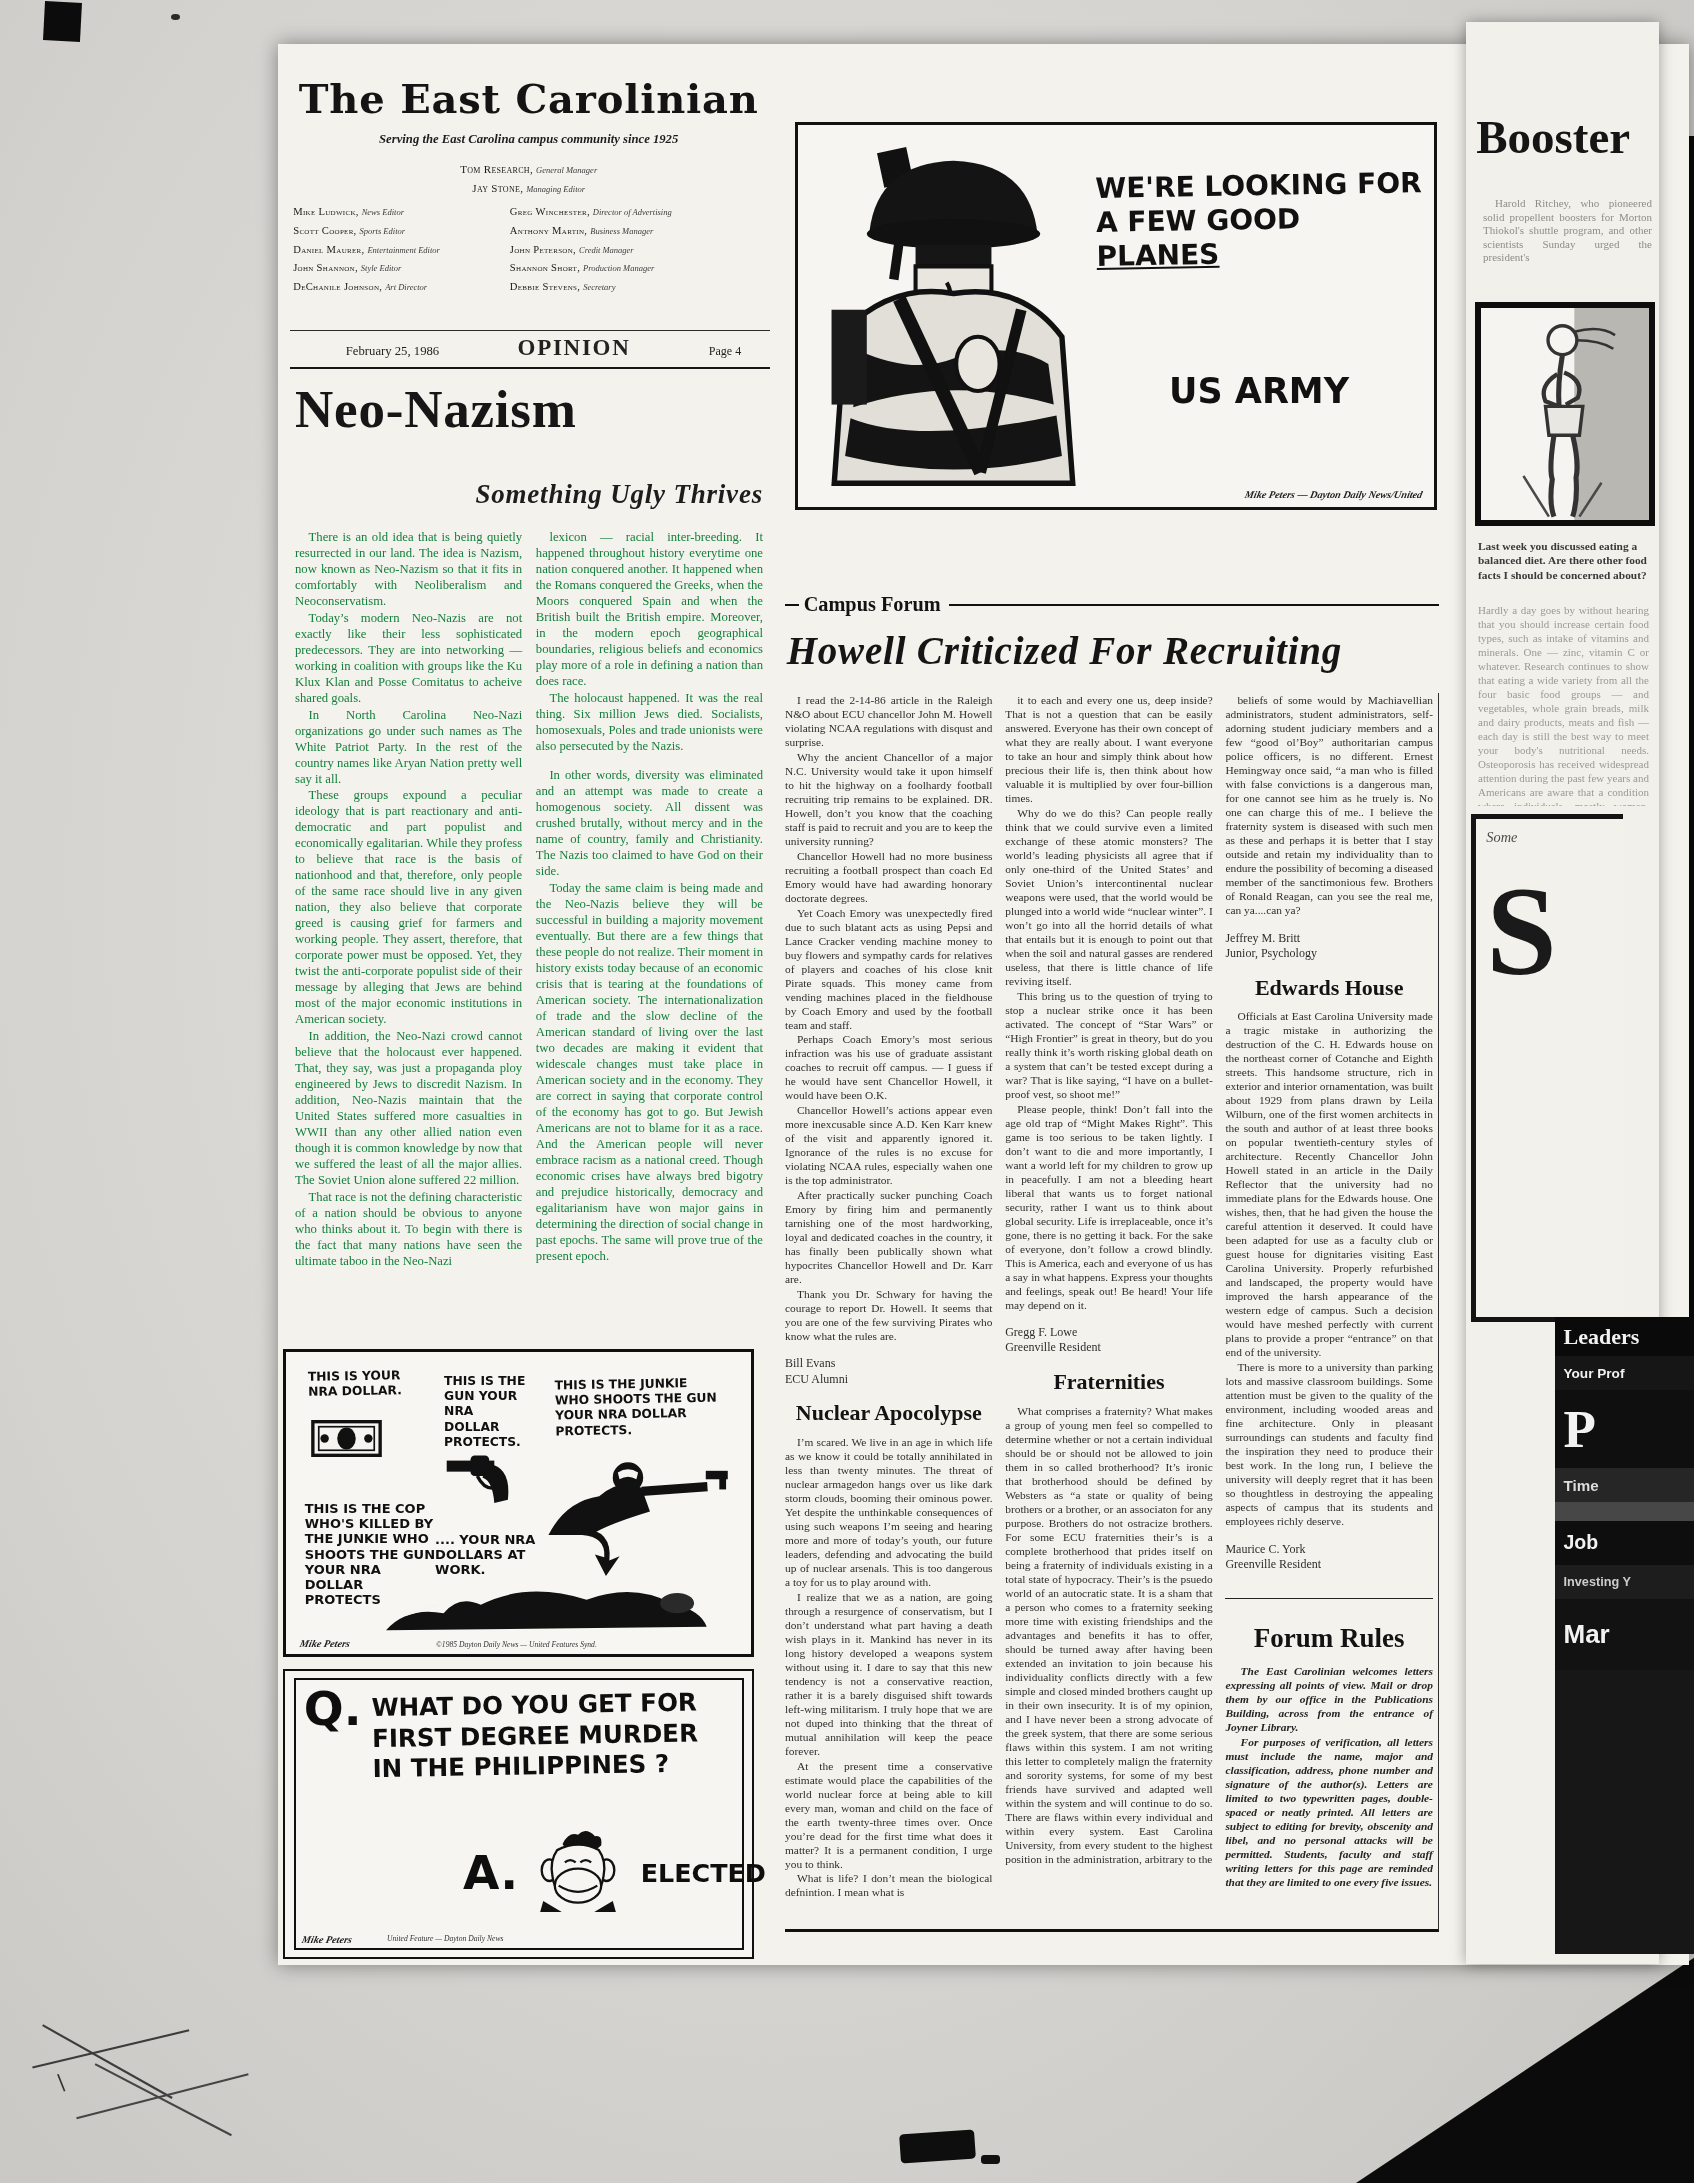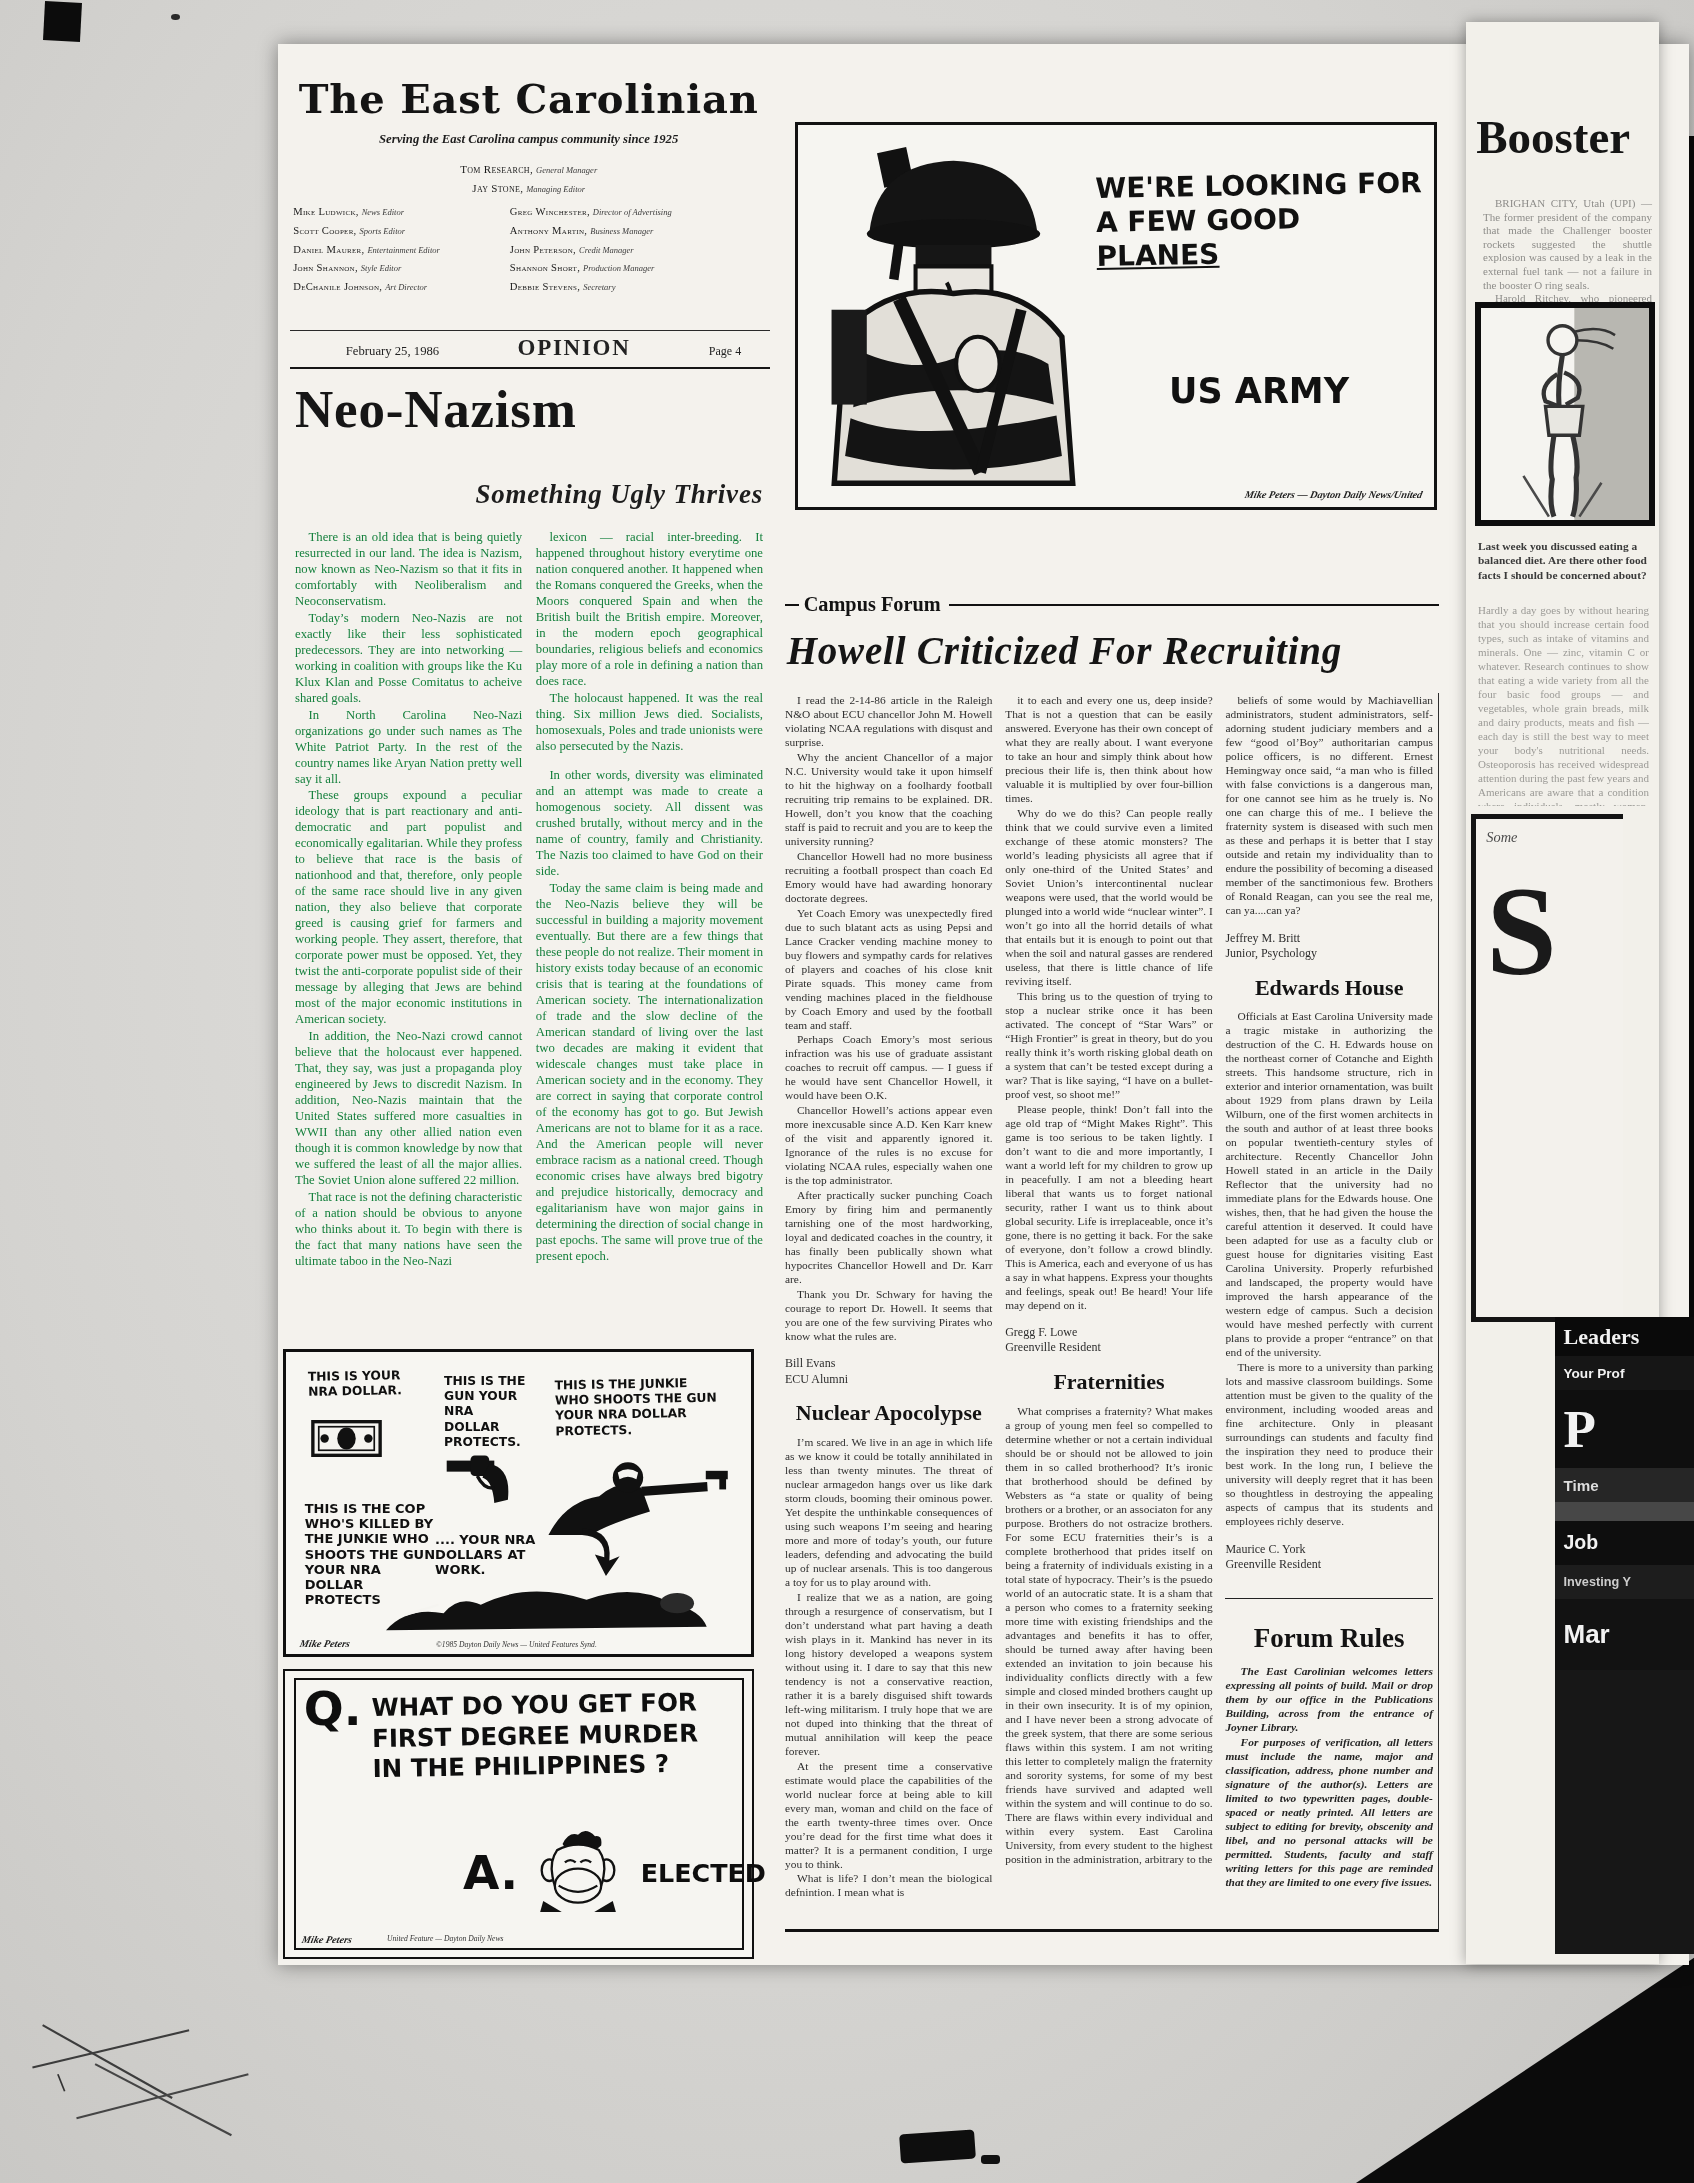--- a/index.html
+++ b/index.html
@@ -274,21 +274,21 @@
               <p>Officials at East Carolina University made a tragic mistake in authorizing the destruction of the C. H. Edwards house on the northeast corner of Cotanche and Eighth streets. This handsome structure, rich in exterior and interior ornamentation, was built about 1929 from plans drawn by Leila Wilburn, one of the first women architects in the south and author of at least three books on popular twentieth-century styles of architecture.  Recently Chancellor John Howell stated in an article in the Daily Reflector that the university had no immediate plans for the Edwards house. One wishes, then, that he had given the house the careful attention it deserved.  It could have been adapted for use as a faculty club or guest house for dignitaries visiting East Carolina University.  Properly refurbished and landscaped, the property would have improved the harsh appearance of the western edge of campus. Such a decision would have meshed perfectly with current plans to provide a proper “entrance” on that end of the university.</p>
               <p>There is more to a university than parking lots and massive classroom buildings. Some attention must be given to the quality of the environment, including wooded areas and fine architecture.  Only in pleasant surroundings can students and faculty find the inspiration they need to produce their best work. In the long run, I believe the university will deeply regret that it has been so thoughtless in destroying the appealing aspects of campus that its students and employees richly deserve.</p>
             </div>
           <div class="sig">
               <p class="sigline">Maurice C. York</p>
               <p class="sigline">Greenville Resident</p>
             </div>
           <div class="forum-rules">
             <div class="cf-h3">Forum Rules</div>
             <div>
-                <p>The East Carolinian welcomes letters expressing all points of build. Mail or drop them by our office in the Publications Building, across from the entrance of Joyner Library.</p>
+                <p>The East Carolinian welcomes letters expressing all points of view. Mail or drop them by our office in the Publications Building, across from the entrance of Joyner Library.</p>
                 <p>For purposes of verification, all letters must include the name, major and classification, address, phone number and signature of the author(s). Letters are limited to two typewritten pages, double-spaced or neatly printed. All letters are subject to editing for brevity, obscenity and libel, and no personal attacks will be permitted. Students, faculty and staff writing letters for this page are reminded that they are limited to one every five issues.</p>
               </div>
           </div>
         </div>
       </div>
     </div>
 
     <div class="nra">
       <div class="cap c1">THIS IS YOUR NRA DOLLAR.</div>
       <svg class="sv" style="left:25.4px;top:68px" width="71" height="37" viewBox="0 0 84 44">
@@ -351,21 +351,20 @@
         <span class="atext">ELECTED</span>
       </div>
       <div class="credit">Mike Peters</div>
       <div class="credit2">United Feature — Dayton Daily News</div>
     </div>
   </div>
 
   <div class="rpage">
     <div class="rp-headline">Booster</div>
     <div class="rp-paras">
-        <p>BRIGHAN CITY, Utah (UPI) — The former president of the company that made the Challenger booster rockets suggested the shuttle explosion was caused by a leak in the external fuel tank — not a failure in the booster O ring seals.</p>
         <p>Harold Ritchey, who pioneered solid propellent boosters for Morton Thiokol's shuttle program, and other scientists Sunday urged the president's</p>
       </div>
     <div class="rp-runnerbox">
       <svg width="168" height="212" viewBox="0 0 198 250">
         <rect x="110" y="0" width="88" height="250" fill="#b8b7b1"></rect>
         <circle cx="96" cy="38" r="17" fill="#f5f4f0" stroke="#333" stroke-width="4"></circle>
         <path d="M110,28 q30,-8 48,4 M112,38 q28,0 44,10" stroke="#333" stroke-width="3" fill="none"></path>
         <path d="M96,55 q-6,35 -4,62" stroke="#333" stroke-width="6" fill="none"></path>
         <path d="M90,78 q-22,14 -14,32 l16,6 M98,76 q24,10 16,30 l-14,8" stroke="#333" stroke-width="5" fill="none"></path>
         <path d="M76,116 h44 l-4,34 h-36 z" fill="#e8e7e1" stroke="#333" stroke-width="4"></path>

